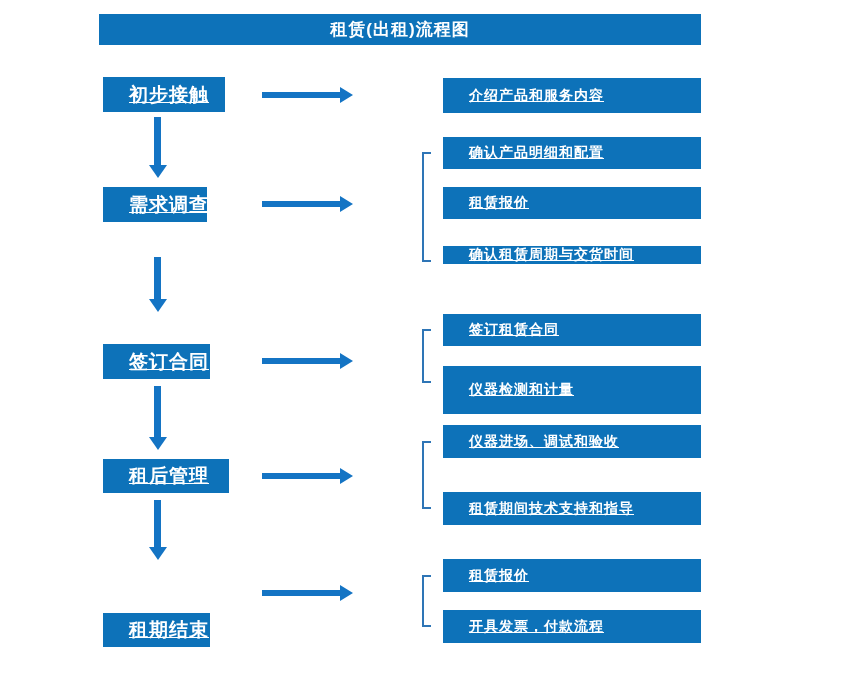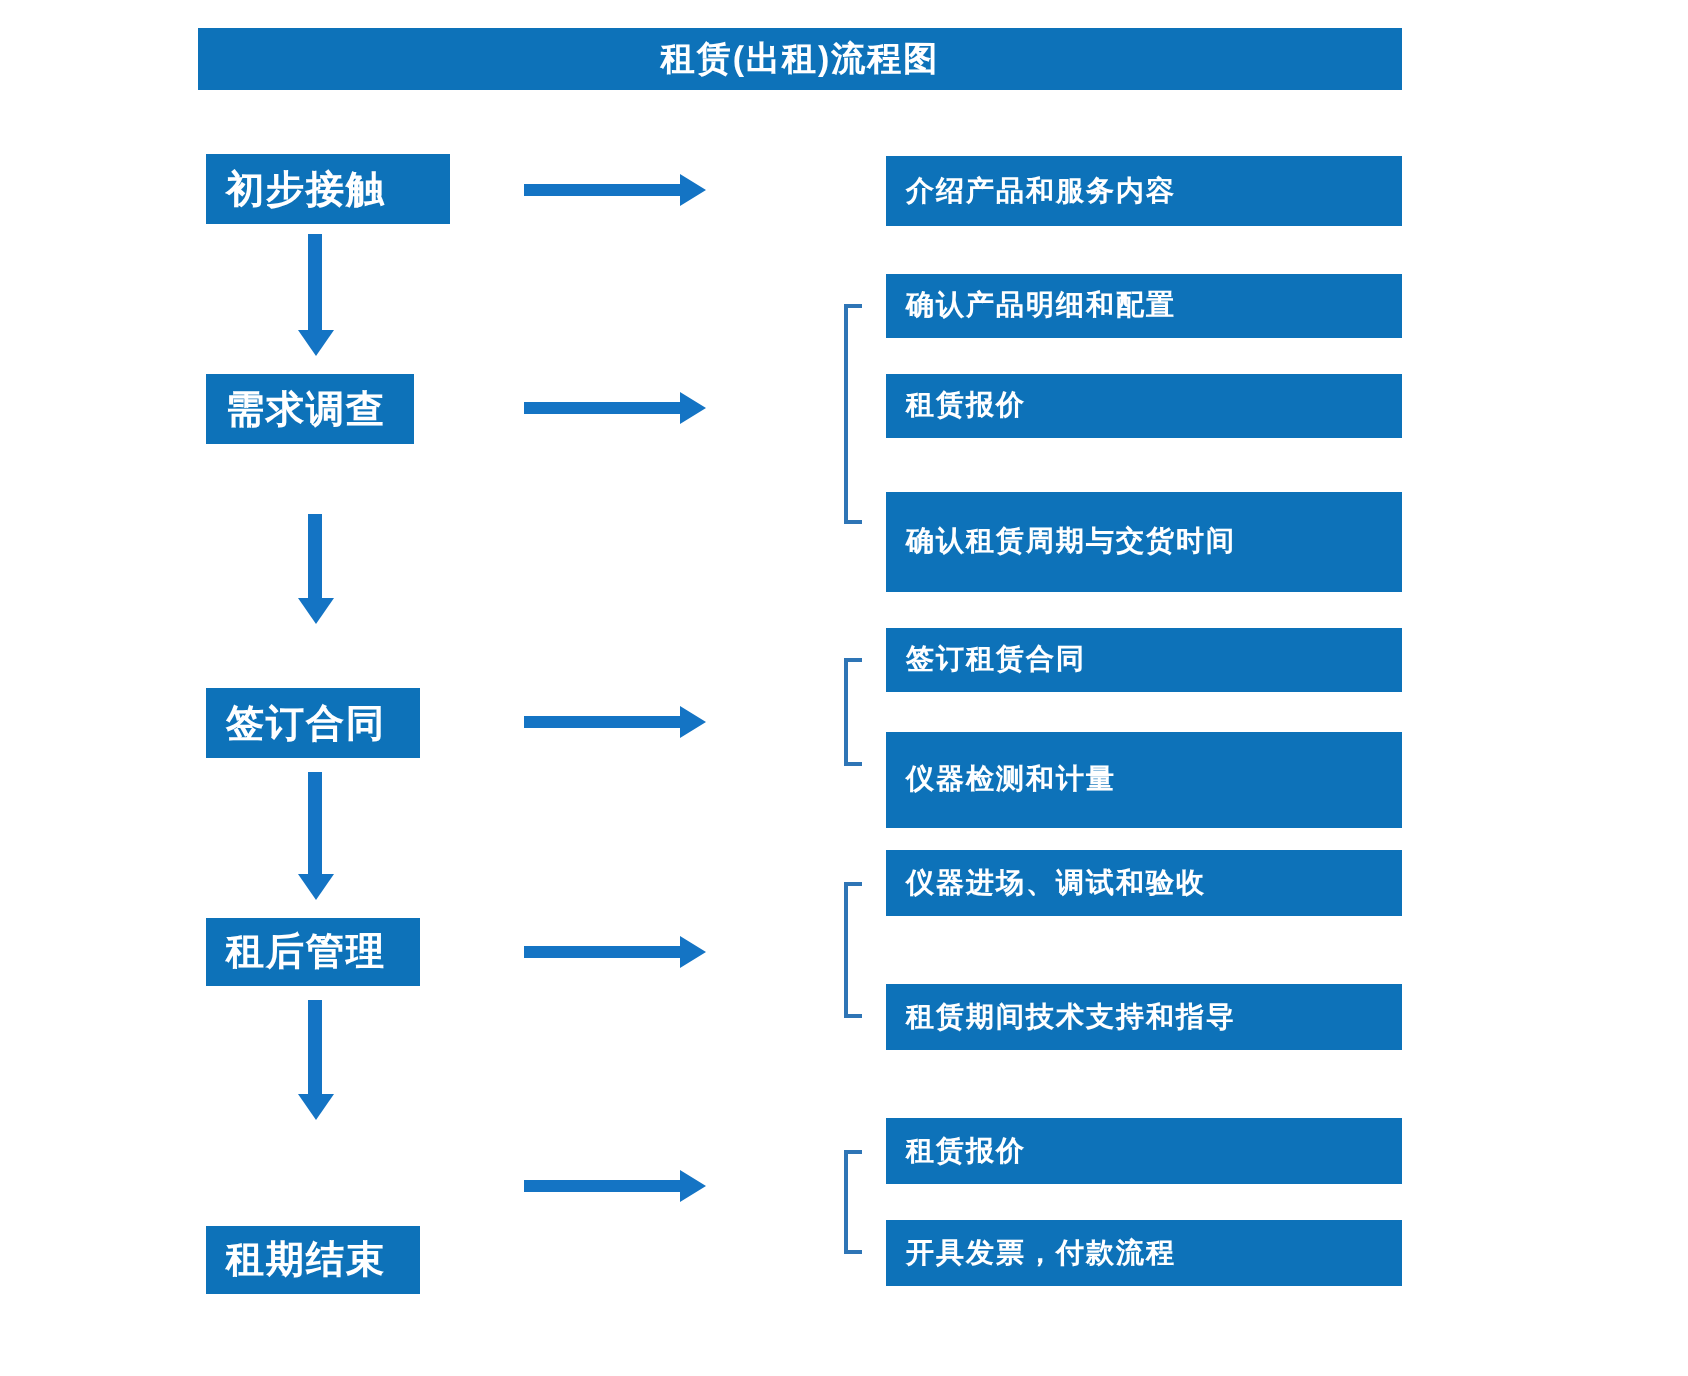--- a/index.html
+++ b/index.html
@@ -14,22 +14,22 @@
     position:absolute;left:99px;top:14px;width:602px;height:31px;
     background:var(--box,#0d72b9);
     display:flex;align-items:center;justify-content:center;
     color:var(--txt,#fff);font-size:17px;font-weight:bold;letter-spacing:1px;
   }
   .lbox,.rbox{
     position:absolute;
     background:var(--box,#0d72b9);
     color:var(--txt,#fff);font-weight:bold;
     display:flex;align-items:center;
-    padding-left:10px;box-sizing:border-box;
-    letter-spacing:1px;white-space:nowrap;
+    padding-left:26px;box-sizing:border-box;
+    letter-spacing:1px;white-space:nowrap;text-decoration:underline;
   }
   .lbox{left:103px;font-size:19px;}
   .rbox{left:443px;width:258px;font-size:14px;}
   
   .harrow{position:absolute;left:262px;width:91px;height:16px;}
   .harrow .stem{position:absolute;left:0;top:5px;width:79px;height:6px;background:var(--arrow,#1474c4);}
   .harrow .head{position:absolute;left:78px;top:0;width:0;height:0;
     border-left:13px solid var(--arrow,#1474c4);
     border-top:8px solid transparent;border-bottom:8px solid transparent;}
   
@@ -49,28 +49,28 @@
 
 <div class="canvas" style="--box: #0d72b9; --arrow: #1474c4; --bracket: #2e75b6; --txt: #ffffff; --bg: #ffffff;">
 
   <div class="titlebar">
     <span>租赁(出租)流程图</span>
   </div>
 
   <div class="lbox" style="top:77px;height:35px;width:122px;">初步接触</div>
   <div class="lbox" style="top:187px;height:35px;width:104px;">需求调查</div>
   <div class="lbox" style="top:344px;height:35px;width:107px;text-align:right;">签订合同</div>
-  <div class="lbox" style="top:459px;height:34px;width:107px;">租后管理</div>
+  <div class="lbox" style="top:459px;height:34px;width:126px;">租后管理</div>
   <div class="lbox" style="top:576px;height:34px;width:107px;margin-top:37px;">租期结束</div>
 
   <div class="rbox" style="top:78px;height:35px;">介绍产品和服务内容</div>
 
   <div class="rbox" style="top:137px;height:32px;">确认产品明细和配置</div>
   <div class="rbox" style="top:187px;height:32px;text-align:right;">租赁报价</div>
-  <div class="rbox" style="top:246px;height:50px;">确认租赁周期与交货时间</div>
+  <div class="rbox" style="top:246px;height:18px;">确认租赁周期与交货时间</div>
 
   <div class="rbox" style="top:314px;height:32px;">签订租赁合同</div>
   <div class="rbox" style="top:366px;height:48px;">仪器检测和计量</div>
 
   <div class="rbox" style="top:425px;height:33px;">仪器进场、调试和验收</div>
   <div class="rbox" style="top:492px;height:33px;">租赁期间技术支持和指导</div>
 
   <div class="rbox" style="top:559px;height:33px;">租赁报价</div>
   <div class="rbox" style="top:610px;height:33px;">开具发票，付款流程</div>
 

